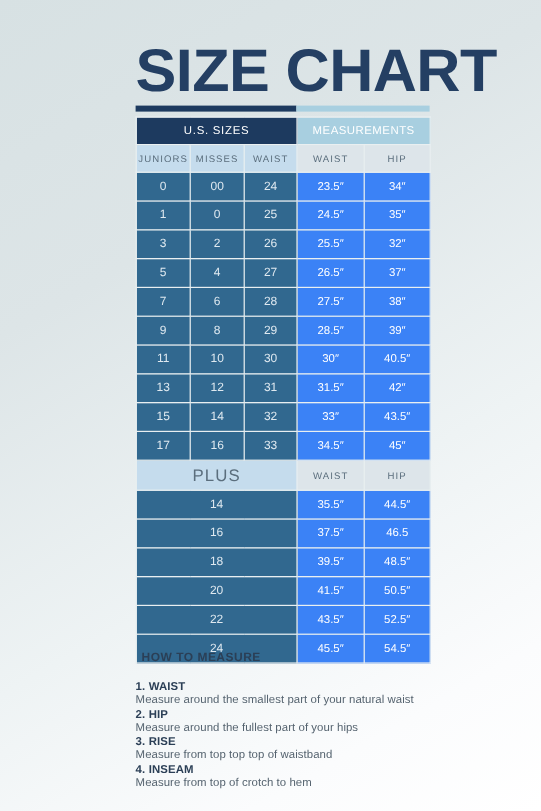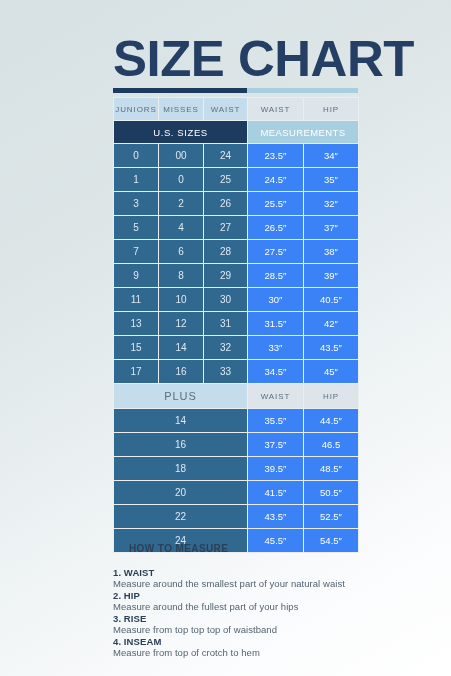--- a/index.html
+++ b/index.html
@@ -119,38 +119,38 @@
     background: #3b82f6;
     color: #ffffff;
     font-size: 9.5px;
     font-weight: bold;
     height: 23px;
   }
 
   .plus-label {
     background: #c5dced;
     color: #5b6e7d;
-    font-size: 11px;
+    font-size: 14px;
     letter-spacing: 0.9px;
     height: 24px;
   }
 
   
   .howto {
     position: absolute;
     left: 103px;
     top: 543px;
     width: 260px;
   }
   .howto-title {
     font-size: 10px;
     font-weight: bold;
     color: #2b3f56;
     letter-spacing: 0.4px;
-    margin: 0 0 13px 16px;
+    margin: 0 0 13px 5px;
   }
   .step-head {
     font-size: 9.5px;
     font-weight: bold;
     color: #2b3f56;
     margin: 0;
     letter-spacing: 0.1px;
   }
   .step-body {
     font-size: 9.5px;
@@ -175,29 +175,29 @@
   <table class="chart">
     <colgroup>
       <col style="width:45px">
         <col style="width:45px">
         <col style="width:44px">
       <col style="width:56px">
         <col style="width:55px">
     </colgroup>
     <thead>
       <tr>
+        <th class="grp-us" colspan="3">U.S. SIZES</th>
+        <th class="grp-meas" colspan="2">MEASUREMENTS</th>
+      </tr>
+      <tr>
         <th class="sub-size">JUNIORS</th>
         <th class="sub-size">MISSES</th>
         <th class="sub-size">WAIST</th>
         <th class="sub-meas">WAIST</th>
         <th class="sub-meas">HIP</th>
-      </tr>
-      <tr>
-        <th class="grp-us" colspan="3">U.S. SIZES</th>
-        <th class="grp-meas" colspan="2">MEASUREMENTS</th>
       </tr>
     </thead>
     <tbody id="standard-body">
         <tr>
           <td class="c-size">0</td>
           <td class="c-size">00</td>
           <td class="c-size">24</td>
           <td class="c-meas">23.5″</td>
           <td class="c-meas">34″</td>
         </tr>

